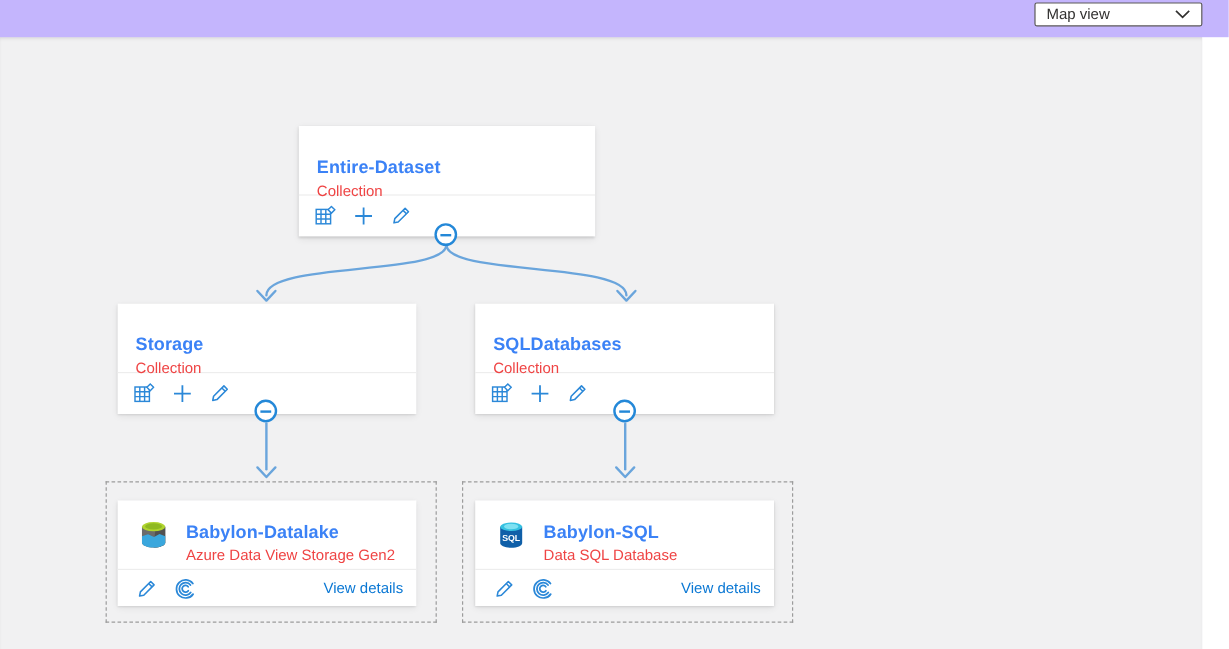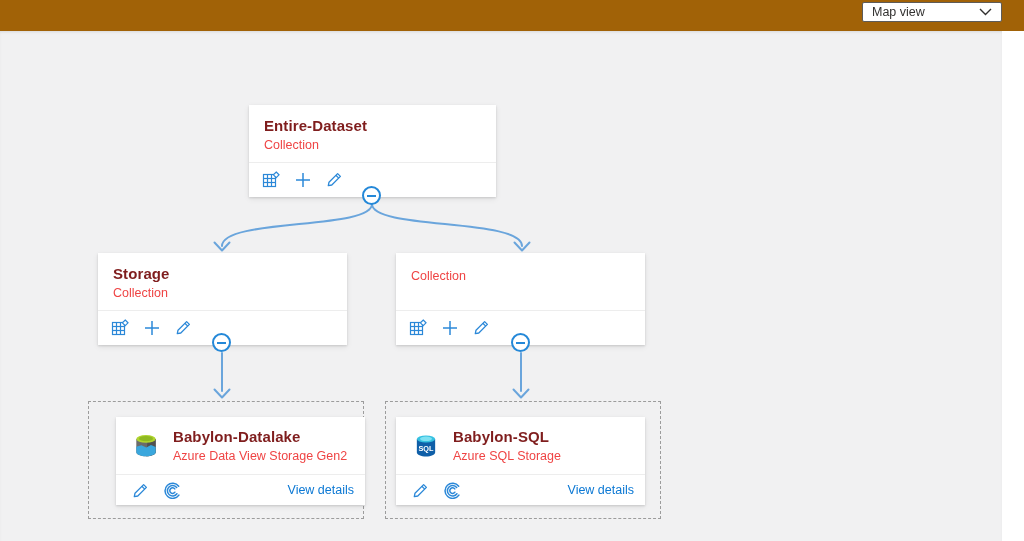--- a/index.html
+++ b/index.html
@@ -1,35 +1,35 @@
 <!DOCTYPE html>
 <html><head>
 <meta charset="utf-8">
 <style>
   * { margin:0; padding:0; box-sizing:border-box; }
   html,body { width:1024px; height:541px; background:#ffffff; overflow:hidden;
               font-family:"Liberation Sans","DejaVu Sans",sans-serif; }
   .stage { position:relative; width:1024px; height:541px; background:#ffffff; }
 
   
-  .topbar { position:absolute; left:0; top:0; width:1024px; height:31px; background:#a16207; z-index:5; }
+  .topbar { position:absolute; left:0; top:0; width:1024px; height:31px; background:#c4b5fd; z-index:5; }
   .view-select { position:absolute; top:2px; right:22px; width:140px; height:20px;
                  background:#fff; border:1px solid #5d5b59; border-radius:2px;
                  display:flex; align-items:center; justify-content:space-between;
                  padding:0 9px; cursor:pointer; }
   .view-select .lbl { font-size:12.5px; color:#323130; }
 
   
   .canvas { position:absolute; left:0; top:31px; width:1002px; height:510px;
             background:#f1f1f2; box-shadow:inset 0 2px 3px -1px rgba(0,0,0,.10); }
 
   
   .card { position:absolute; background:#fff; box-shadow:0 1px 2px rgba(0,0,0,.13), 0 2px 6px rgba(0,0,0,.08); z-index:2; }
   .card-head { padding:12px 15px 0 15px; height:57px; }
-  .card-title { font-size:15px; font-weight:bold; color:#7f1d1d; letter-spacing:.1px; }
+  .card-title { font-size:15px; font-weight:bold; color:#3b82f6; letter-spacing:.1px;margin-top:14px; }
   .card-sub { font-size:12.5px; color:#ef4444; margin-top:4px; }
   .card-actions { height:34px; border-top:1px solid #ededed; display:flex; align-items:center;
                   gap:15px; padding-left:13px; }
   .icon-btn { display:inline-flex; align-items:center; justify-content:center; color:#2b88d8; cursor:pointer; background:none; border:none; padding:0; }
 
   
   .collapse-btn { position:absolute; width:19px; height:19px; border-radius:50%;
                   background:#fff; border:2px solid #2488d8; z-index:4; cursor:pointer;
                   display:flex; align-items:center; justify-content:center; }
   .collapse-btn .minus-bar { width:9px; height:2px; background:#2488d8; display:block; }
@@ -133,20 +133,21 @@
           <svg width="17" height="17" viewBox="0 0 17 17" fill="none" stroke="currentColor" stroke-width="1.3" stroke-linejoin="round">
             <path d="M11.6 2.6 l2.8 2.8 -8.6 8.6 -3.5 .7 .7 -3.5 z"></path>
             <line x1="9.9" y1="4.3" x2="12.7" y2="7.1"></line>
           </svg>
         </button>
       </div>
     </div>
 
     <div class="card" style="left:396px; top:222px; width:249px; height:92px;">
       <div class="card-head">
+        <div class="card-title">SQLDatabases</div>
         <div class="card-sub">Collection</div>
       </div>
       <div class="card-actions">
         <button class="icon-btn">
           <svg width="18" height="17" viewBox="0 0 18 17" fill="none" stroke="currentColor" stroke-width="1.2">
             <rect x="1.5" y="3.5" width="12" height="12"></rect>
             <line x1="1.5" y1="7.5" x2="13.5" y2="7.5"></line>
               <line x1="1.5" y1="11.5" x2="13.5" y2="11.5"></line>
             <line x1="5.5" y1="3.5" x2="5.5" y2="15.5"></line>
               <line x1="9.5" y1="3.5" x2="9.5" y2="15.5"></line>
@@ -172,21 +173,21 @@
       <span class="minus-bar"></span>
     </button>
     <button class="collapse-btn" style="left:212px; top:302px;">
       <span class="minus-bar"></span>
     </button>
     <button class="collapse-btn" style="left:511px; top:302px;">
       <span class="minus-bar"></span>
     </button>
 
     <div class="dashed-box" style="left:88px; top:370px; width:276px; height:118px;">
-      <div class="src-card" style="left:27px; top:15px; width:249px; height:88px;">
+      <div class="src-card" style="left:9px; top:15px; width:249px; height:88px;">
         <div class="src-head">
           <svg width="28" height="28" viewBox="0 0 26 26">
             <path d="M4 6.4 L4 18.8 C4 20.8 8 22.5 13 22.5 C18 22.5 22 20.8 22 18.8 L22 6.4 Z" fill="#6b6b6b"></path>
             <path d="M14.5 7.5 L22 6.4 L22 18.8 C22 20.8 18 22.5 13 22.5 Z" fill="#515151"></path>
             <path d="M4 13.8 L8.7 12.3 L13.3 14.4 L17.6 12 L22 13.9 L22 18.8 C22 20.8 18 22.5 13 22.5 C8 22.5 4 20.8 4 18.8 Z" fill="#3aa7dd"></path>
             <ellipse cx="13" cy="6.4" rx="9" ry="3.6" fill="#b0d42f"></ellipse>
             <ellipse cx="13" cy="6.2" rx="6.5" ry="2.4" fill="#8fb922"></ellipse>
           </svg>
           <div class="src-text">
             <div class="card-title">Babylon-Datalake</div>
@@ -217,21 +218,21 @@
       <div class="src-card" style="left:10px; top:15px; width:249px; height:88px;">
         <div class="src-head">
           <svg width="28" height="28" viewBox="0 0 26 26">
             <path d="M4.5 6.5 L4.5 19 C4.5 21.1 8.3 22.7 13 22.7 C17.7 22.7 21.5 21.1 21.5 19 L21.5 6.5 Z" fill="#0f5fa8"></path>
             <ellipse cx="13" cy="6.5" rx="8.5" ry="3.3" fill="#35c1e1"></ellipse>
             <ellipse cx="13" cy="6.3" rx="5.6" ry="2.1" fill="#7ee1f2"></ellipse>
             <text x="13" y="17.4" font-size="6.8" font-weight="bold" fill="#ffffff" text-anchor="middle">SQL</text>
           </svg>
           <div class="src-text">
             <div class="card-title">Babylon-SQL</div>
-            <div class="card-sub">Azure SQL Storage</div>
+            <div class="card-sub">Data SQL Database</div>
           </div>
         </div>
         <div class="src-actions">
           <button class="icon-btn">
             <svg width="17" height="17" viewBox="0 0 17 17" fill="none" stroke="currentColor" stroke-width="1.3" stroke-linejoin="round">
               <path d="M11.6 2.6 l2.8 2.8 -8.6 8.6 -3.5 .7 .7 -3.5 z"></path>
               <line x1="9.9" y1="4.3" x2="12.7" y2="7.1"></line>
             </svg>
           </button>
           <button class="icon-btn">

